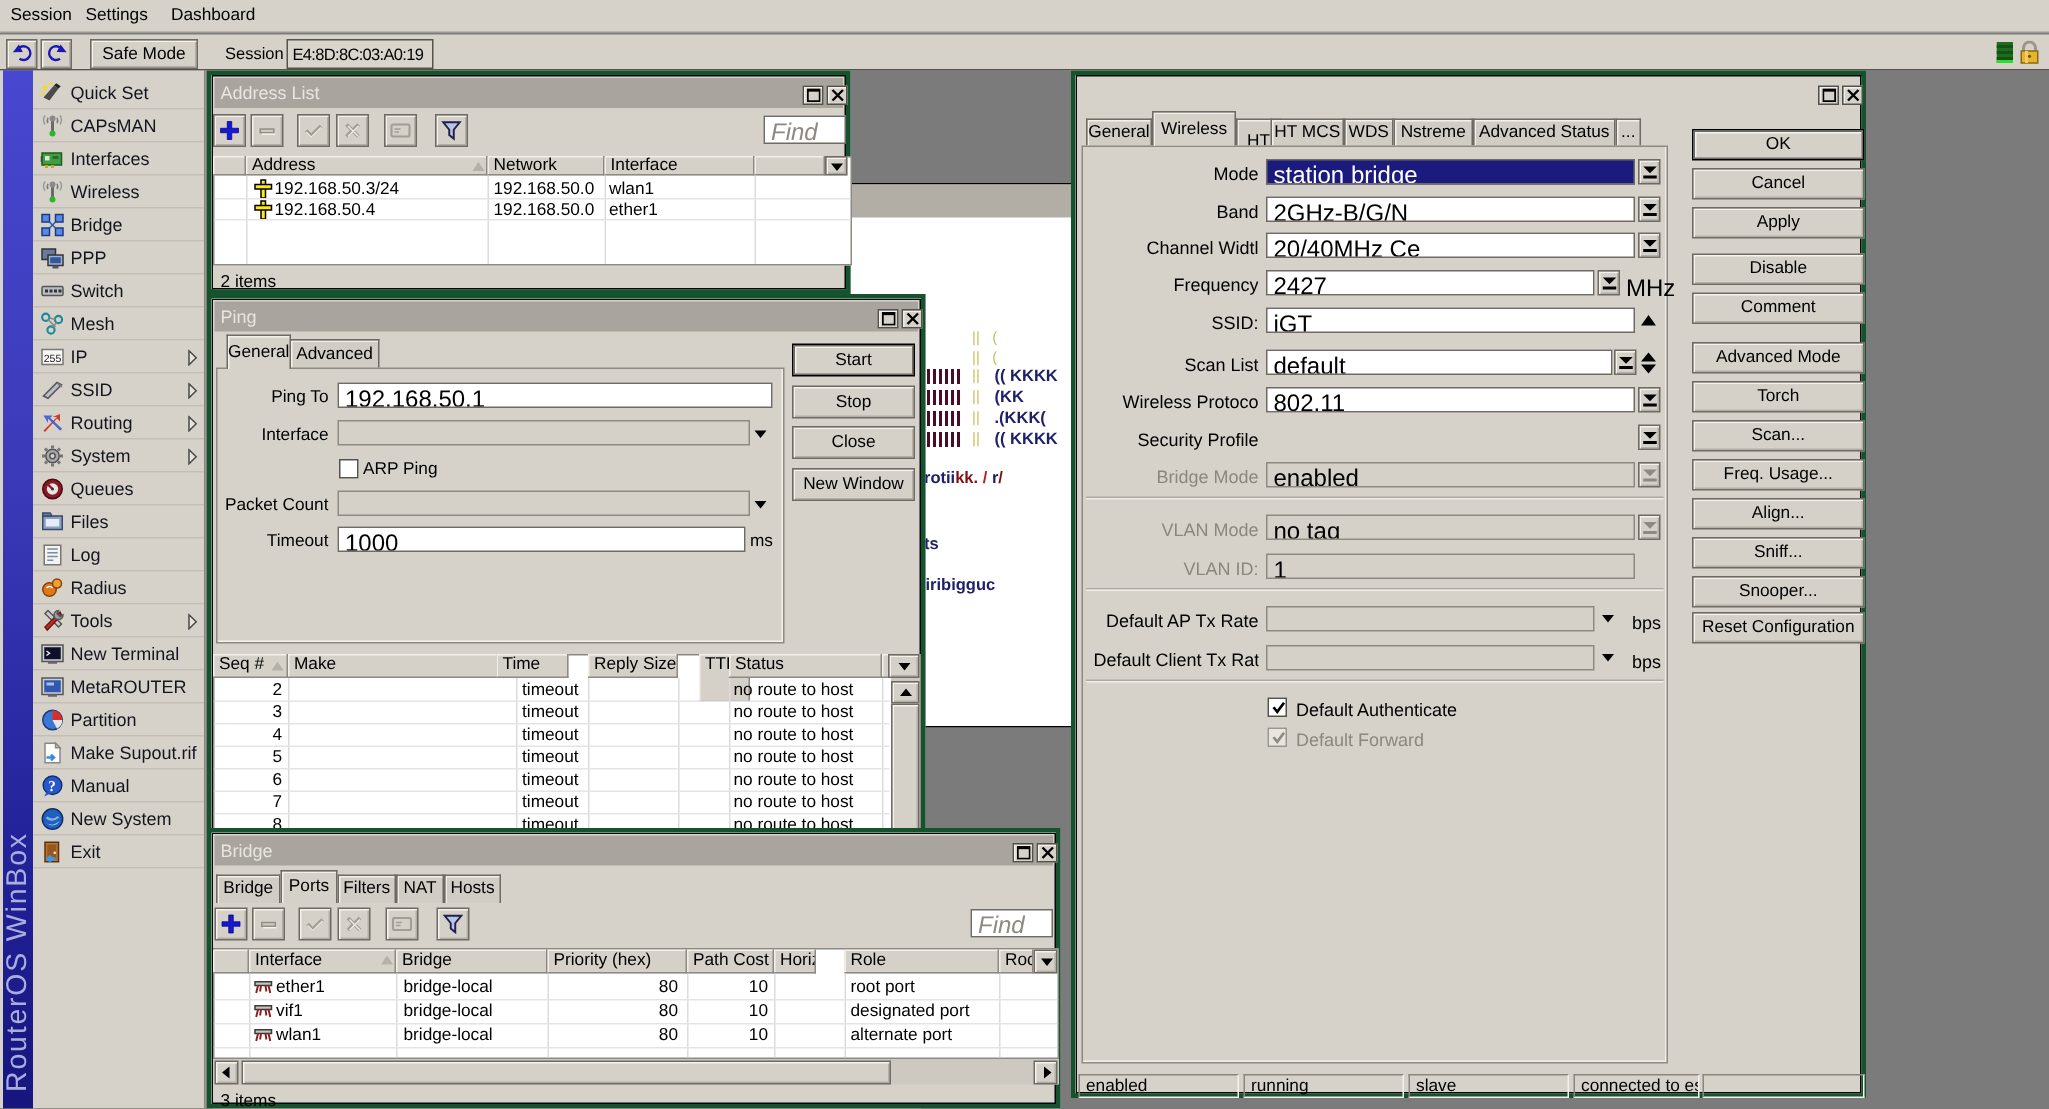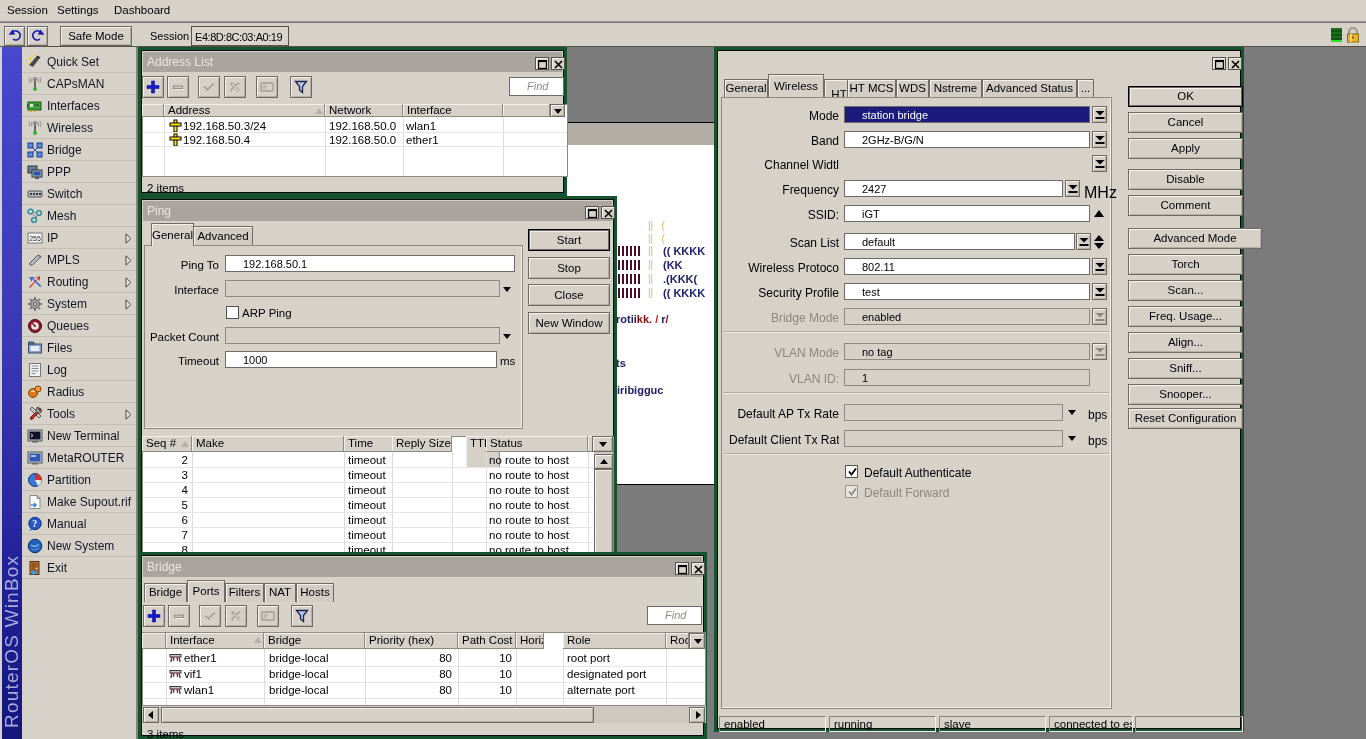--- a/index.html
+++ b/index.html
@@ -12,21 +12,21 @@
 .mi{position:absolute;left:0;width:114px;height:22px;border-bottom:1px solid #c3bfb7}
 .mi .t{position:absolute;left:25px;top:4px;font-size:12px;color:#15151f;white-space:nowrap}
 .mi > svg{position:absolute;left:5px;top:3px}
 .mi .arr{position:absolute;right:4px;top:6px;width:7px;height:11px}
 .win{position:absolute;background:#d6d2ca;border:3px solid #14532d;box-shadow:inset 1px 1px 0 #08080a,inset -1px -1px 0 #08080a}
 .tb{position:absolute;left:2px;right:2px;top:2px;height:20px;background:#a9a59e;color:#e8e5e0;font-size:12px;line-height:20px;padding-left:4px}
 .tb.act{background:#4b4bc8;color:#f4f4ff}
 .wbtn{position:absolute;top:7px;width:14px;height:13px;background:#d6d2ca;border:1px solid #55524c;box-shadow:inset 1px 1px 0 #f3f0eb}
 .btn{position:absolute;background:#d5d1c9;border:1px solid #6f6b64;box-shadow:inset 1px 1px 0 #f5f2ed,inset -1px -1px 0 #b3afa7;text-align:center;font-size:11.5px}
 .btn.def{border:1px solid #000;box-shadow:inset 0 0 0 1px #6f6b64, inset 2px 2px 0 #f5f2ed}
-.fld{position:absolute;background:#fff;border:1px solid #6f6b64;font-size:11px;padding:2px 0 0 17px;white-space:nowrap;overflow:hidden}
+.fld{position:absolute;background:#fff;border:1px solid #6f6b64;font-size:16px;padding:2px 0 0 4px;white-space:nowrap;overflow:hidden}
 .fld.dis{background:#d5d1c9;border-color:#8e8a82}
 .lbl{position:absolute;font-size:11.5px;text-align:right;white-space:nowrap;overflow:hidden}
 .lbl.g{color:#8b877f}
 .th{position:absolute;background:#d5d1c9;border-right:1px solid #8e8a82;border-bottom:1px solid #8e8a82;box-shadow:inset 1px 1px 0 #f3f0eb;font-size:11.5px;padding:1px 0 0 4px;white-space:nowrap;overflow:hidden}
 .tab{position:absolute;background:#d5d1c9;border:1px solid #6f6b64;border-bottom:none;box-shadow:inset 1px 1px 0 #f3f0eb;text-align:center;font-size:11.5px;white-space:nowrap;overflow:hidden}
 .panel{position:absolute;border:1px solid #8e8a82;box-shadow:inset -1px -1px 0 #f3f0eb}
 .tbtn{position:absolute;width:22px;height:22px;background:#d5d1c9;border:1px solid #6f6b64;box-shadow:inset 1px 1px 0 #f5f2ed,inset -1px -1px 0 #b3afa7}
 .tbtn svg{position:absolute;left:2px;top:2px}
 .tri-d{position:absolute;width:0;height:0;border-top:5px solid #000;border-left:4px solid transparent;border-right:4px solid transparent}
 .tri-u{position:absolute;width:0;height:0;border-bottom:5px solid #000;border-left:4px solid transparent;border-right:4px solid transparent}
@@ -159,21 +159,21 @@
       <div class="t">IP</div>
       <div class="arr"><svg width="7" height="11" viewBox="0 0 7 11">
           <path d="M1 .8 L5.8 5.5 1 10.2z" fill="#e8e5df" stroke="#4a4a4a" stroke-width="1"></path>
         </svg></div>
     </div>
 <div class="mi" style="top:202px">
       <svg width="16" height="16" viewBox="0 0 16 16">
         <path d="M2 12 L11 3 l3 1.5 L5 13.5z" fill="#b8bcc8" stroke="#555"></path>
         <path d="M11 3 l3 1.5 .5 2L12 5z" fill="#777"></path>
       </svg>
-      <div class="t">MPLS</div>
+      <div class="t">SSID</div>
       <div class="arr"><svg width="7" height="11" viewBox="0 0 7 11">
           <path d="M1 .8 L5.8 5.5 1 10.2z" fill="#e8e5df" stroke="#4a4a4a" stroke-width="1"></path>
         </svg></div>
     </div>
 <div class="mi" style="top:224px">
       <svg width="16" height="16" viewBox="0 0 16 16">
         <path d="M2 13 L11 4 h-3 l5-2 0 5 -2-2 -8 9z" fill="#d43a2a"></path>
         <path d="M13 13 L5 5 v3 L2 3 l6 0 -1.5 1.5 8 7.5z" fill="#3a5ad4" opacity="0.9"></path>
       </svg>
       <div class="t">Routing</div>
@@ -420,21 +420,21 @@
 <div class="lbl" style="left:8px;top:156px;width:70px">Timeout</div>
 <div class="fld" style="left:84px;top:152px;width:272px;height:17px">1000</div>
 <div class="txt" style="left:359px;top:156px">ms</div>
 <div class="btn def" style="left:387px;top:30px;width:82px;height:22px;padding-top:4px">Start</div>
 <div class="btn" style="left:387px;top:58px;width:82px;height:22px;padding-top:4px">Stop</div>
 <div class="btn" style="left:387px;top:85px;width:82px;height:22px;padding-top:4px">Close</div>
 <div class="btn" style="left:387px;top:113px;width:82px;height:22px;padding-top:4px">New Window</div>
 <div class="a" style="left:1px;top:237px;width:472px;height:303px;background:#fff;border:1px solid #8e8a82"></div>
 <div class="th" style="left:1px;top:237px;width:50px;height:16px">Seq #</div>
 <div class="th" style="left:51px;top:237px;width:152px;height:16px">Make</div>
-<div class="th" style="left:203px;top:237px;width:71px;height:16px">Time</div>
+<div class="th" style="left:190px;top:237px;width:48px;height:16px">Time</div>
 <div class="th" style="left:251px;top:237px;width:60px;height:16px">Reply Size</div>
 <div class="th" style="left:325px;top:237px;width:34px;height:32px">TTL</div>
 <div class="th" style="left:345px;top:237px;width:102px;height:16px">Status</div>
 <div class="th" style="left:447px;top:237px;width:4px;height:16px"></div>
 <div class="sortu" style="left:40px;top:242px"></div>
 <div class="btn" style="left:451px;top:237px;width:21px;height:16px">
       <div class="tri-d" style="left:6px;top:5px"></div>
     </div>
 <div class="a" style="left:51px;top:253px;width:1px;height:286px;background:#dcdcdc"></div>
 <div class="a" style="left:203px;top:253px;width:1px;height:286px;background:#dcdcdc"></div>
@@ -610,20 +610,21 @@
         <path d="M0.5 2 h9 L5 6.5z" fill="#000"></path>
         <rect x="0.5" y="8" width="9" height="2" fill="#000"></rect>
       </svg></div>
 <div class="lbl" style="left:12px;top:84px;width:110px;font-size:12px">Band</div>
 <div class="fld" style="left:127px;top:81px;width:246px;height:17px">2GHz-B/G/N</div>
 <div class="btn" style="left:375px;top:81px;width:15px;height:17px;padding-top:2px"><svg width="10" height="11" viewBox="0 0 10 11">
         <path d="M0.5 2 h9 L5 6.5z" fill="#000"></path>
         <rect x="0.5" y="8" width="9" height="2" fill="#000"></rect>
       </svg></div>
 <div class="lbl" style="left:12px;top:108px;width:110px;font-size:12px">Channel Widtl</div>
+<div class="fld" style="left:127px;top:105px;width:246px;height:17px">20/40MHz Ce</div>
 <div class="btn" style="left:375px;top:105px;width:15px;height:17px;padding-top:2px"><svg width="10" height="11" viewBox="0 0 10 11">
         <path d="M0.5 2 h9 L5 6.5z" fill="#000"></path>
         <rect x="0.5" y="8" width="9" height="2" fill="#000"></rect>
       </svg></div>
 <div class="lbl" style="left:12px;top:133px;width:110px;font-size:12px">Frequency</div>
 <div class="fld" style="left:127px;top:130px;width:219px;height:17px">2427</div>
 <div class="btn" style="left:348px;top:130px;width:15px;height:17px;padding-top:2px"><svg width="10" height="11" viewBox="0 0 10 11">
         <path d="M0.5 2 h9 L5 6.5z" fill="#000"></path>
         <rect x="0.5" y="8" width="9" height="2" fill="#000"></rect>
       </svg></div>
@@ -639,21 +640,20 @@
       </svg></div>
 <div class="tri-u" style="left:377px;top:185px;border-bottom-width:6px;border-left-width:5px;border-right-width:5px;border-bottom-color:#000"></div>
 <div class="tri-d" style="left:377px;top:193px;border-top-width:6px;border-left-width:5px;border-right-width:5px"></div>
 <div class="lbl" style="left:12px;top:211px;width:110px;font-size:12px">Wireless Protoco</div>
 <div class="fld" style="left:127px;top:208px;width:246px;height:17px">802.11</div>
 <div class="btn" style="left:375px;top:208px;width:15px;height:17px;padding-top:2px"><svg width="10" height="11" viewBox="0 0 10 11">
         <path d="M0.5 2 h9 L5 6.5z" fill="#000"></path>
         <rect x="0.5" y="8" width="9" height="2" fill="#000"></rect>
       </svg></div>
 <div class="lbl" style="left:12px;top:236px;width:110px;font-size:12px">Security Profile</div>
-<div class="fld" style="left:127px;top:233px;width:246px;height:17px">test</div>
 <div class="btn" style="left:375px;top:233px;width:15px;height:17px;padding-top:2px"><svg width="10" height="11" viewBox="0 0 10 11">
         <path d="M0.5 2 h9 L5 6.5z" fill="#000"></path>
         <rect x="0.5" y="8" width="9" height="2" fill="#000"></rect>
       </svg></div>
 <div class="lbl g" style="left:12px;top:261px;width:110px;font-size:12px">Bridge Mode</div>
 <div class="fld dis" style="left:127px;top:258px;width:246px;height:17px">enabled</div>
 <div class="btn" style="left:375px;top:258px;width:15px;height:17px;padding-top:2px"><svg width="10" height="11" viewBox="0 0 10 11">
         <path d="M0.5 2 h9 L5 6.5z" fill="#8e8a82"></path>
         <rect x="0.5" y="8" width="9" height="2" fill="#8e8a82"></rect>
       </svg></div>
@@ -682,21 +682,21 @@
 <div class="txt" style="left:147px;top:416px;font-size:12px">Default Authenticate</div>
 <div class="cb" style="left:128px;top:435px;border-color:#9a968e;background:#e8e5df;padding:0 0 0 1px"><svg width="11" height="11" viewBox="0 0 11 11">
         <path d="M2 5.5 l2.5 3 L9 2.5" fill="none" stroke="#8e8a82" stroke-width="1.8"></path>
       </svg></div>
 <div class="txt" style="left:147px;top:436px;color:#8b877f;font-size:12px">Default Forward</div>
 <div class="btn def" style="left:411px;top:36px;width:115px;height:21px;padding-top:3px">OK</div>
 <div class="btn" style="left:411px;top:62px;width:115px;height:21px;padding-top:3px">Cancel</div>
 <div class="btn" style="left:411px;top:88px;width:115px;height:21px;padding-top:3px">Apply</div>
 <div class="btn" style="left:411px;top:119px;width:115px;height:21px;padding-top:3px">Disable</div>
 <div class="btn" style="left:411px;top:145px;width:115px;height:21px;padding-top:3px">Comment</div>
-<div class="btn" style="left:411px;top:178px;width:134px;height:21px;padding-top:3px">Advanced Mode</div>
+<div class="btn" style="left:411px;top:178px;width:115px;height:21px;padding-top:3px">Advanced Mode</div>
 <div class="btn" style="left:411px;top:204px;width:115px;height:21px;padding-top:3px">Torch</div>
 <div class="btn" style="left:411px;top:230px;width:115px;height:21px;padding-top:3px">Scan...</div>
 <div class="btn" style="left:411px;top:256px;width:115px;height:21px;padding-top:3px">Freq. Usage...</div>
 <div class="btn" style="left:411px;top:282px;width:115px;height:21px;padding-top:3px">Align...</div>
 <div class="btn" style="left:411px;top:308px;width:115px;height:21px;padding-top:3px">Sniff...</div>
 <div class="btn" style="left:411px;top:334px;width:115px;height:21px;padding-top:3px">Snooper...</div>
 <div class="btn" style="left:411px;top:358px;width:115px;height:21px;padding-top:3px">Reset Configuration</div>
 <div class="sb" style="left:2px;top:666px;width:107px">enabled</div>
 <div class="sb" style="left:112px;top:666px;width:107px">running</div>
 <div class="sb" style="left:222px;top:666px;width:107px">slave</div>

